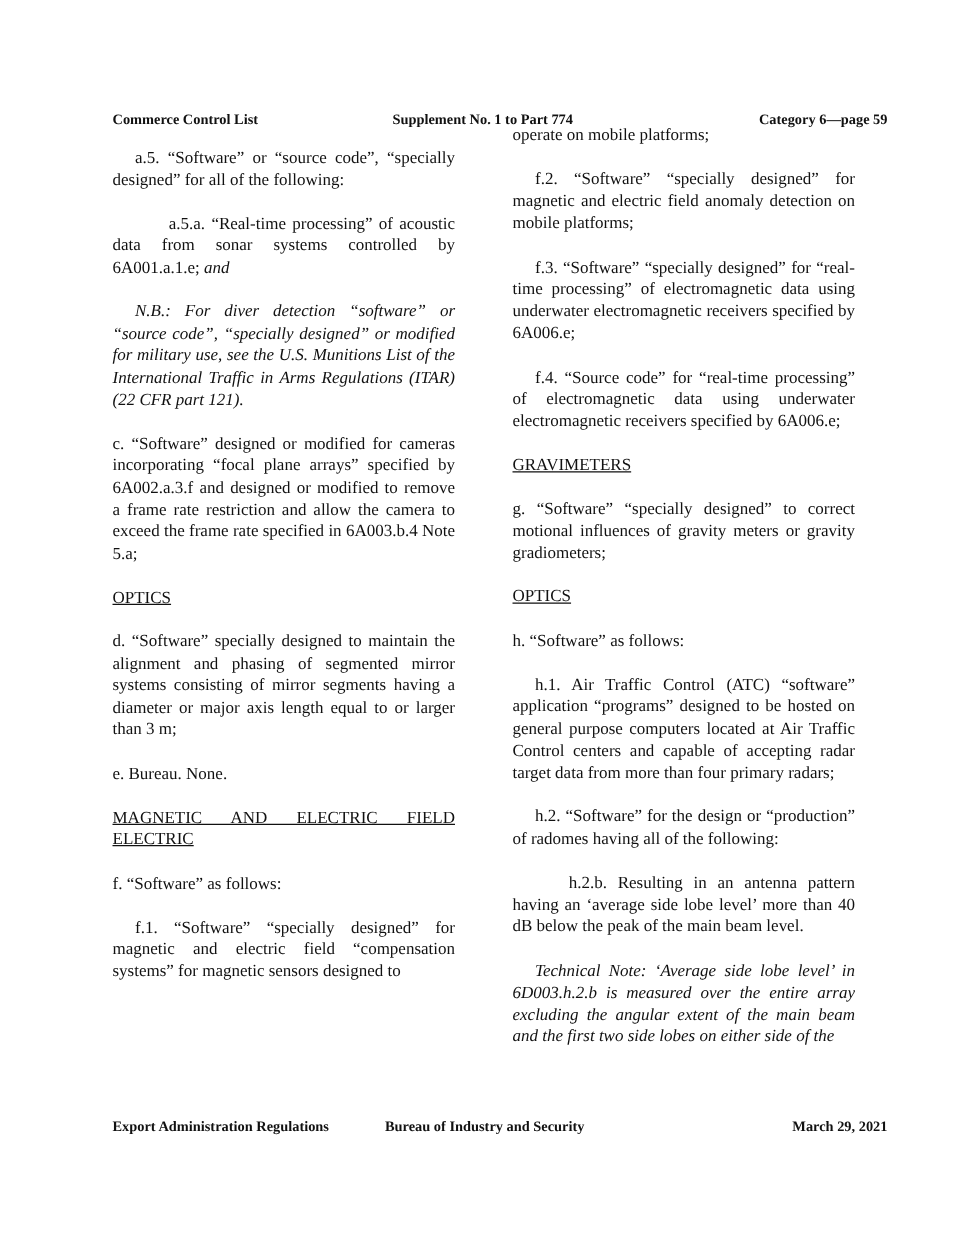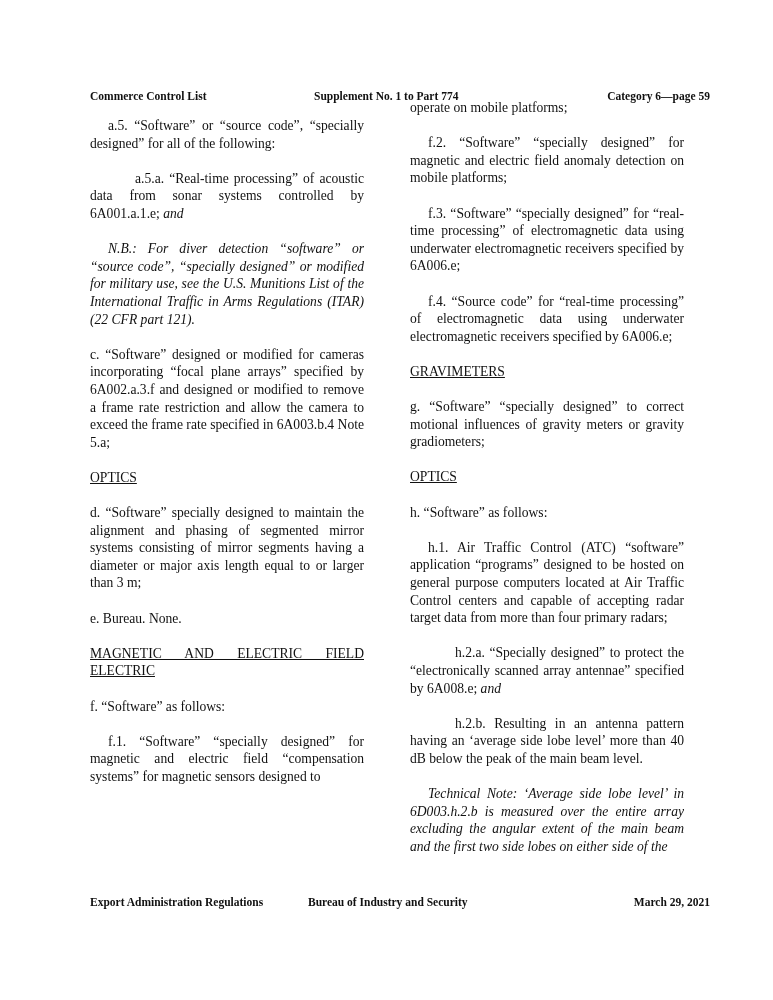--- a/index.html
+++ b/index.html
@@ -49,21 +49,21 @@
 <div class="col right" style="top:99px">
   <p>operate on mobile platforms;</p>
   <p class="ind1">f.2. “Software” “specially designed” for magnetic and electric field anomaly detection on mobile platforms;</p>
   <p class="ind1">f.3. “Software” “specially designed” for “real-time processing” of electromagnetic data using underwater electromagnetic receivers specified by 6A006.e;</p>
   <p class="ind1">f.4. “Source code” for “real-time processing” of electromagnetic data using underwater electromagnetic receivers specified by 6A006.e;</p>
   <p class="u">GRAVIMETERS</p>
   <p>g. “Software” “specially designed” to correct motional influences of gravity meters or gravity gradiometers;</p>
   <p class="u">OPTICS</p>
   <p>h. “Software” as follows:</p>
   <p class="ind1">h.1. Air Traffic Control (ATC) “software” application “programs” designed to be hosted on general purpose computers located at Air Traffic Control centers and capable of accepting radar target data from more than four primary radars;</p>
-  <p class="ind2"><span>h.2.a. “Specially designed” to protect the “electronically scanned array antennae” specified by 6A008.e; </span><i>and</i></p>
+  <p class="ind1">h.2.   “Software”   for   the   design   or “production” of radomes having all of the following:</p>
   <p class="ind2">h.2.b. Resulting in an antenna pattern having an ‘average side lobe level’ more than 40 dB below the peak of the main beam level.</p>
   <p class="ind1 last"><b><i>Technical Note:</i></b><i> ‘Average side lobe level’ in 6D003.h.2.b is measured over the entire array excluding the angular extent of the main beam and the first two side lobes on either side of the</i></p>
 </div>
 
 <div class="ftr">
   <span style="left:0">Export Administration Regulations</span>
   <span style="left:218px">Bureau of Industry and Security</span>
   <span style="right:0">March 29, 2021</span>
 </div>
 

